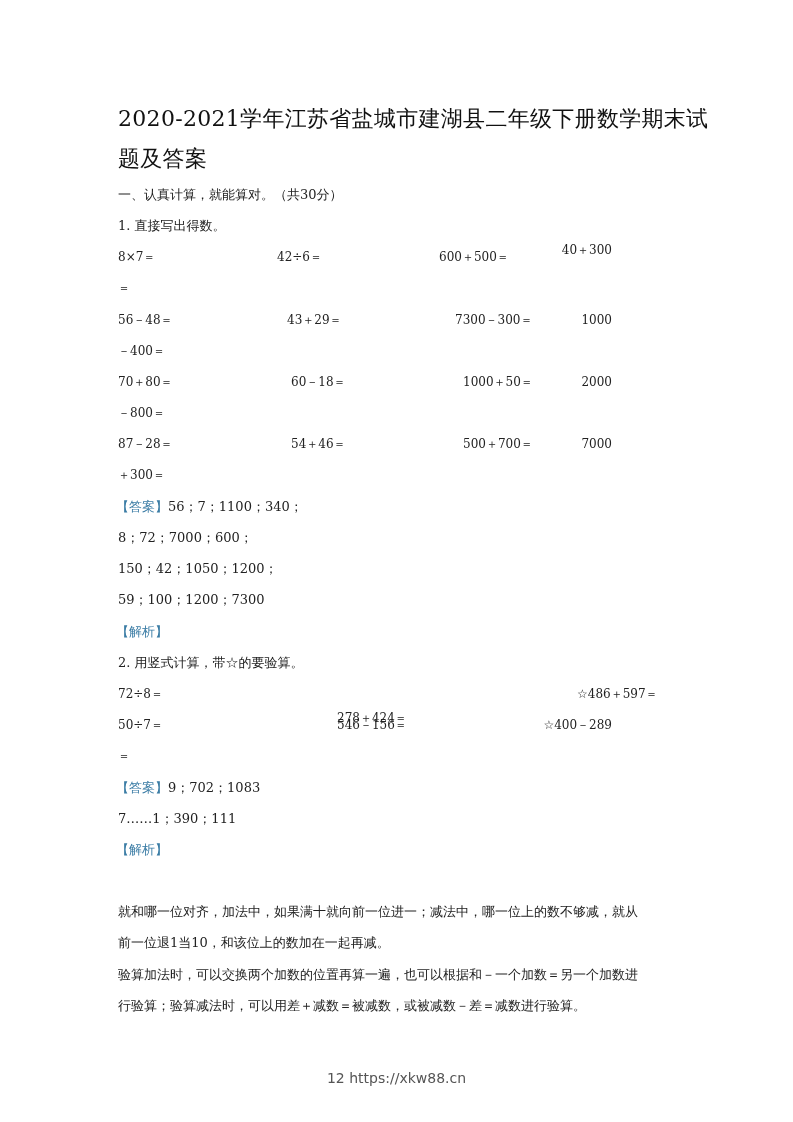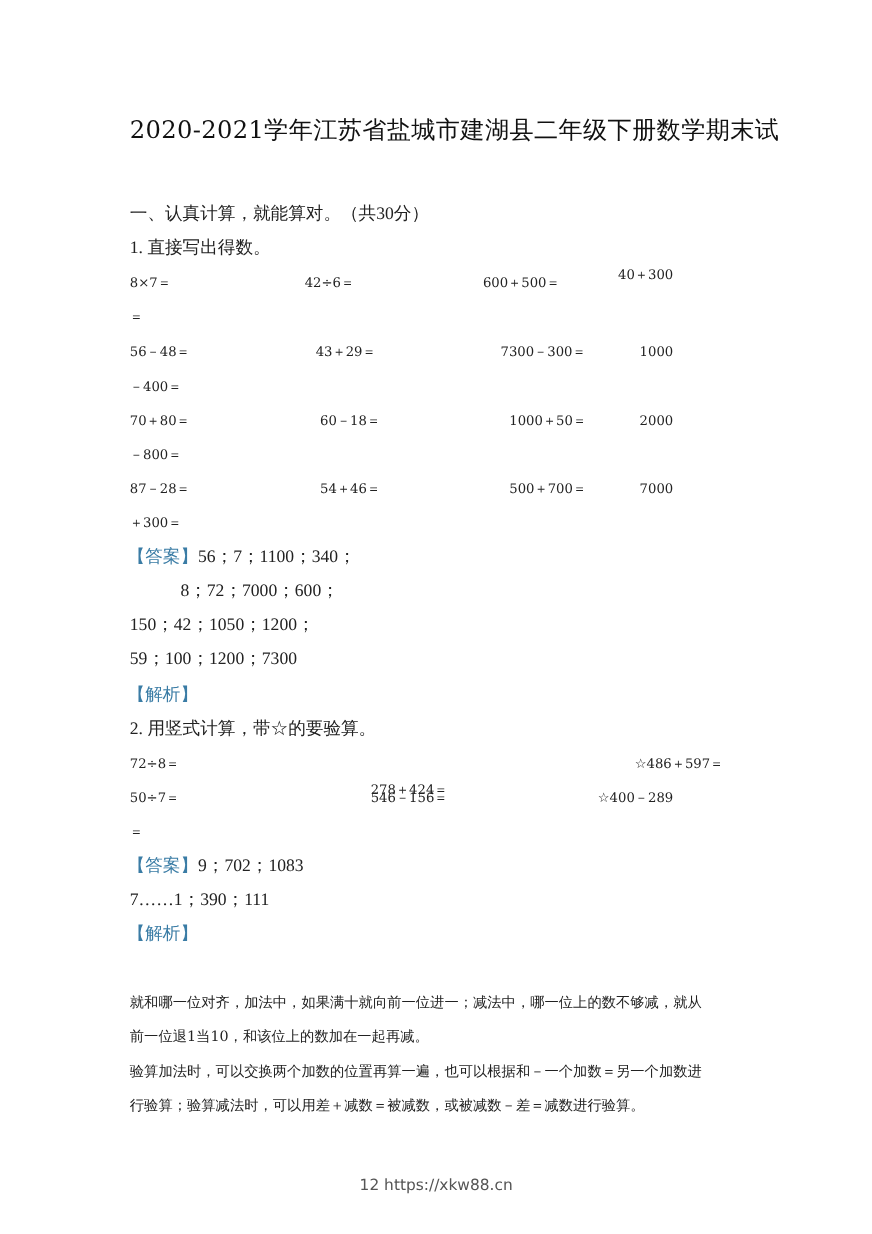--- a/index.html
+++ b/index.html
@@ -1,34 +1,35 @@
 <!DOCTYPE html>
 <html><head>
 <meta charset="utf-8">
 <style>
   html, body { margin: 0; padding: 0; background: #ffffff; }
   body { width: 793px; height: 1122px; position: relative; overflow: hidden;
          font-family: "DejaVu Serif", "Liberation Serif", serif; color: #222; }
   .page { position: absolute; left: 0; top: 0; width: 731px; height: 1122px; }
   .title { position: absolute; left: 118px; width: 560px; font-size: 22px; line-height: 26px;
            color: #111; letter-spacing: 0.3px; white-space: nowrap; }
-  .line { position: absolute; left: 118px; font-size: 16px; line-height: 16px; white-space: nowrap; color: #222; font-family: Liberation Serif, serif; }
+  .line { position: absolute; left: 118px; font-size: 13px; line-height: 16px; white-space: nowrap; color: #222; }
   .cell { position: absolute; font-size: 12px; line-height: 16px; white-space: nowrap; color: #222; }
   .cell.right { text-align: right; }
   .tag { color: #3a7ca5; }
   .para { position: absolute; left: 118px; width: 560px; font-size: 13px; line-height: 16px; white-space: nowrap; color: #222; }
   .footer { position: absolute; top: 1070px; left: 0; width: 793px; text-align: center;
             font-family: "DejaVu Sans", "Liberation Sans", sans-serif; font-size: 14px; color: #555; }
 </style>
 </head>
 <body>
 
 <div class="page">
 
   <div class="title" style="top:106px;">2020-2021学年江苏省盐城市建湖县二年级下册数学期末试</div>
+  <div class="title" style="top:146px;">题及答案</div>
 
   <div class="line" style="top:187px;">一、认真计算，就能算对。（共30分）</div>
   <div class="line" style="top:218px;">1. 直接写出得数。</div>
 
   <div>
     <span class="cell" style="top:249px;left:118px;">8×7＝</span>
     <span class="cell" style="top:249px;left:277px;">42÷6＝</span>
     <span class="cell" style="top:249px;left:439px;">600＋500＝</span>
     <span class="cell right" style="top:242px;right:119px;">40＋300</span>
     <span class="cell" style="top:280px;left:118px;">＝</span>
@@ -54,21 +55,21 @@
     <span class="cell" style="top:436px;left:118px;">87－28＝</span>
     <span class="cell" style="top:436px;left:291px;">54＋46＝</span>
     <span class="cell" style="top:436px;left:463px;">500＋700＝</span>
     <span class="cell right" style="top:436px;right:119px;">7000</span>
     <span class="cell" style="top:467px;left:118px;">＋300＝</span>
   </div>
 
   <div class="line" style="top:499px;left:116px;">
     <span class="tag">【答案】</span><span>56；7；1100；340；</span>
   </div>
-  <div class="line" style="top:530px;margin-left:46px;">8；72；7000；600；</div>
+  <div class="line" style="top:530px;">8；72；7000；600；</div>
   <div class="line" style="top:561px;">150；42；1050；1200；</div>
   <div class="line" style="top:592px;">59；100；1200；7300</div>
   <div class="line tag" style="top:624px;left:116px;">【解析】</div>
 
   <div class="line" style="top:655px;">2. 用竖式计算，带☆的要验算。</div>
 
   <div>
     <span class="cell" style="top:686px;left:118px;">72÷8＝</span>
     <span class="cell" style="top:710px;left:337px;">278＋424＝</span>
     <span class="cell" style="top:686px;left:577px;">☆486＋597＝</span>

